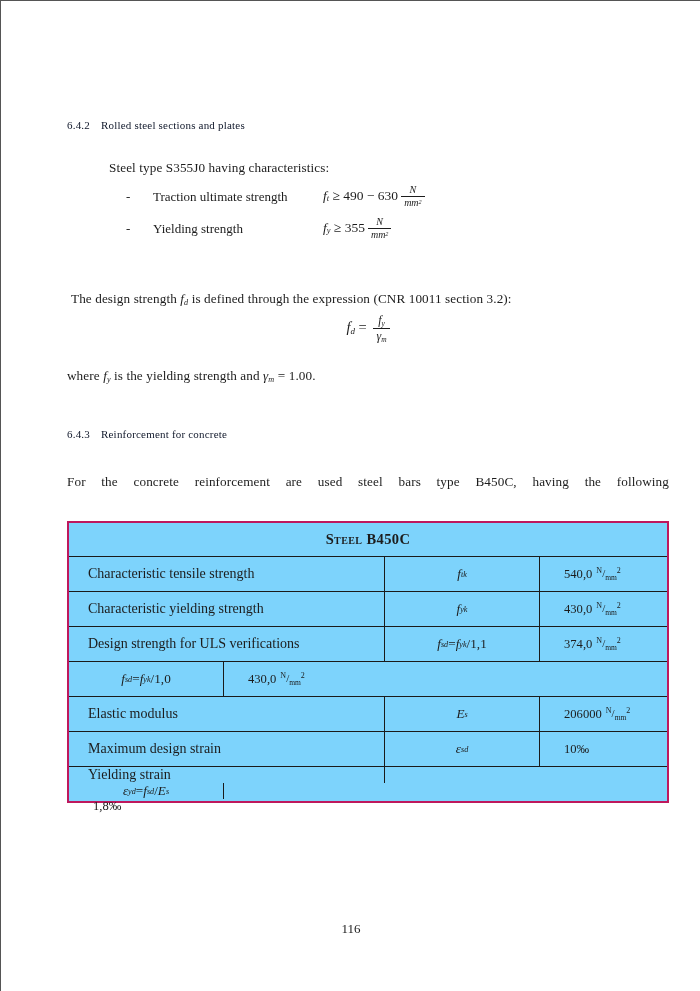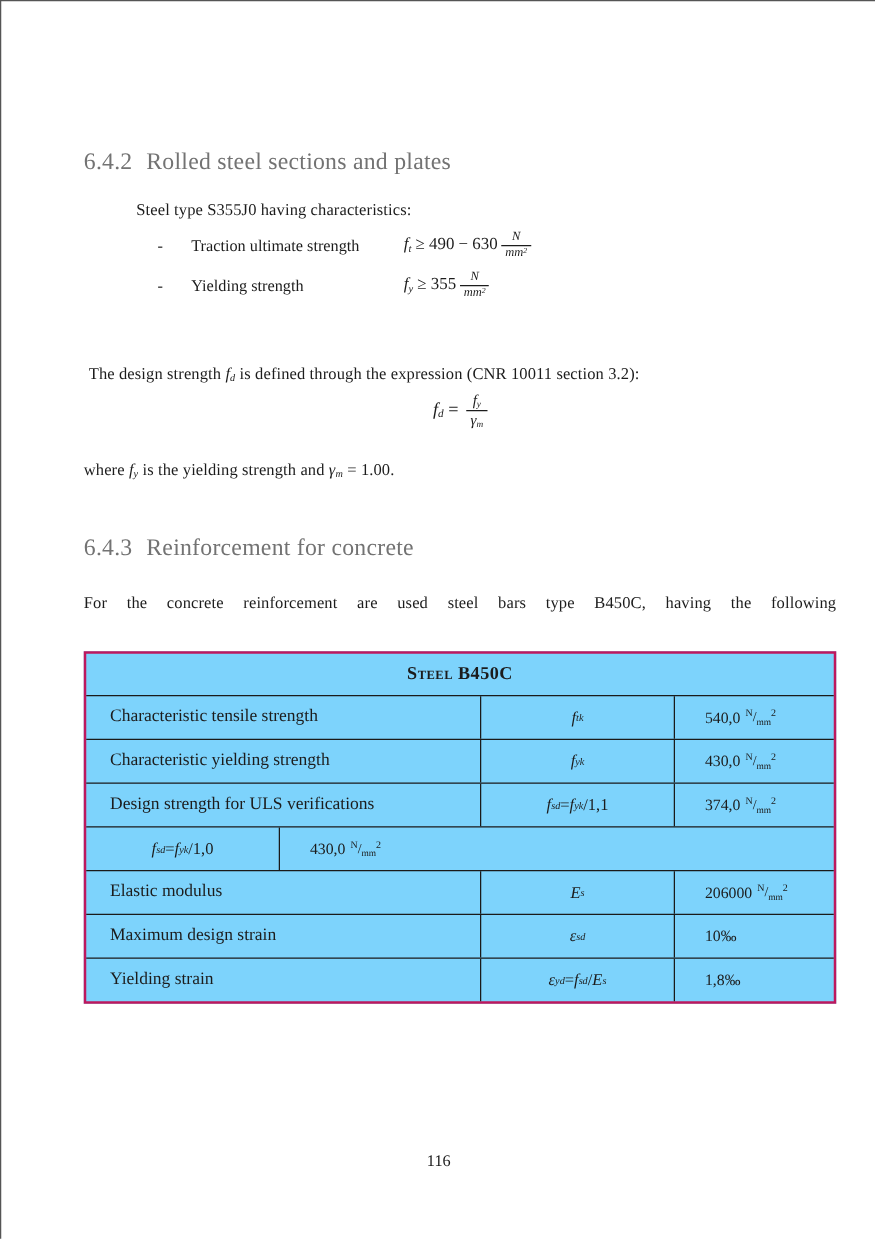--- a/index.html
+++ b/index.html
@@ -4,21 +4,21 @@
 <style>
   html,body{margin:0;padding:0;}
   body{
     width:700px;height:991px;background:#ffffff;position:relative;
     font-family:"Liberation Serif","DejaVu Serif",serif;color:#1c1c1c;
     border-top:1px solid #555;border-left:1px solid #555;box-sizing:border-box;
     overflow:hidden;
   }
   .abs{position:absolute;}
   
-  .heading{font-size:19px;color:#737373;letter-spacing:0.2px;white-space:nowrap;}
+  .heading{font-size:11px;color:#0f172a;letter-spacing:0.2px;white-space:nowrap;}
   .heading .num{margin-right:11px;}
   
   .para{font-size:13.2px;line-height:22px;letter-spacing:0.1px;}
   .just{text-align:justify;text-align-last:justify;}
   
   .bullet{display:flex;align-items:center;height:29px;margin-bottom:3px;}
   .b-dash{width:27px;padding-left:59px;box-sizing:content-box;font-size:13px;}
   .b-label{width:170px;font-size:13px;}
   .b-formula{font-size:13.5px;white-space:nowrap;}
   
@@ -31,21 +31,21 @@
   .frac .fden{display:block;padding:1px 3px 0;font-size:10px;font-style:italic;}
   
   .equation{width:602px;text-align:center;font-size:14.5px;}
   .equation .frac .fnum,.equation .frac .fden{font-size:12px;}
   
   .t-table{width:602px;border:2px solid #be185d;box-sizing:border-box;background:#7dd3fc;}
   .t-header{height:33px;display:flex;align-items:center;justify-content:center;
     border-bottom:1px solid #1a1a1a;font-variant:small-caps;font-weight:600;
     font-size:14.5px;letter-spacing:0.4px;}
   .trow{display:flex;height:34px;border-bottom:1px solid #1a1a1a;}
-  .trow:last-child{border-bottom:none;}
+  .trow:last-child{border-bottom:none;flex-direction:column;}
   .tc1{width:316px;display:flex;align-items:center;padding-left:19px;
     border-right:1px solid #1a1a1a;box-sizing:border-box;font-size:14px;}
   .tc2{width:155px;display:flex;align-items:center;justify-content:center;
     border-right:1px solid #1a1a1a;box-sizing:border-box;font-size:13.2px;}
   .tc3{flex:1;display:flex;align-items:center;padding-left:24px;font-size:12.6px;}
   .unit{margin-left:4px;white-space:nowrap;}
   .sg-usup{font-size:8px;vertical-align:4px;}
   .sg-un{font-size:11px;}
   .sg-usub{font-size:7.5px;vertical-align:-3px;}
   

